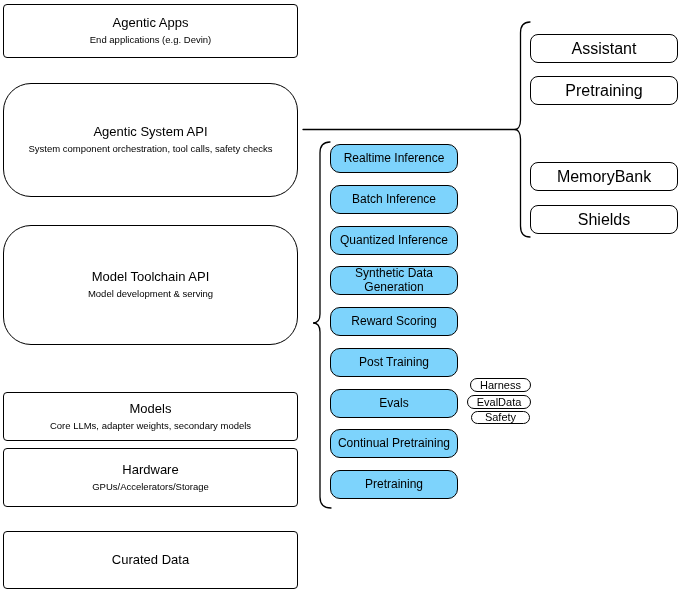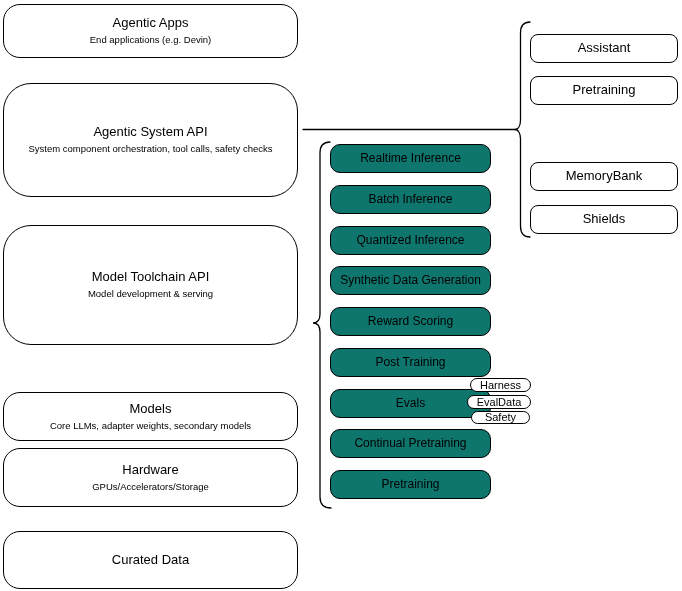--- a/index.html
+++ b/index.html
@@ -28,21 +28,21 @@
     stroke-width: 1.3;
     stroke-linecap: round;
   }
   
   .bigbox {
     position: absolute;
     left: 3px;
     width: 295px;
     box-sizing: border-box;
     border: 1px solid #000000;
-    border-radius: 17px;
+    border-radius: 4px;
     background: #ffffff;
     display: flex;
     flex-direction: column;
     align-items: center;
     justify-content: center;
     text-align: center;
     gap: 4px;
   }
   .bigbox.r-lg { border-radius: 28px; }
   .bb-title {
@@ -50,26 +50,26 @@
     line-height: 1.15;
   }
   .bb-sub {
     font-size: 9.5px;
     line-height: 1.15;
   }
   
   .midbox {
     position: absolute;
     left: 330px;
-    width: 161px;
+    width: 128px;
     height: 29px;
     box-sizing: border-box;
     border: 1px solid #000000;
     border-radius: 10px;
-    background: #0f766e;
+    background: #7dd3fc;
     display: flex;
     align-items: center;
     justify-content: center;
     text-align: center;
     font-size: 12px;
     line-height: 1.1;
   }
   
   .rightbox {
     position: absolute;
@@ -77,21 +77,21 @@
     width: 148px;
     height: 29px;
     box-sizing: border-box;
     border: 1px solid #000000;
     border-radius: 8px;
     background: #ffffff;
     display: flex;
     align-items: center;
     justify-content: center;
     text-align: center;
-    font-size: 13px;
+    font-size: 16px;
     line-height: 1.1;
   }
   
   .oval {
     position: absolute;
     box-sizing: border-box;
     border: 1px solid #000000;
     border-radius: 999px;
     background: #ffffff;
     display: flex;

